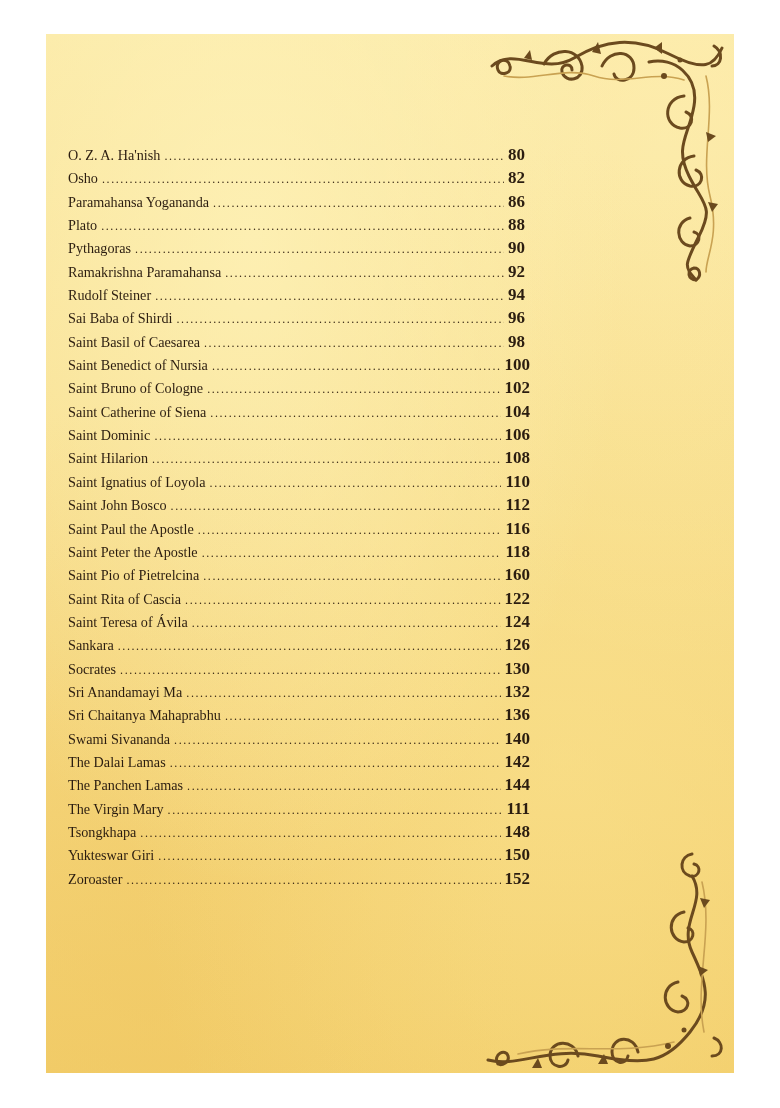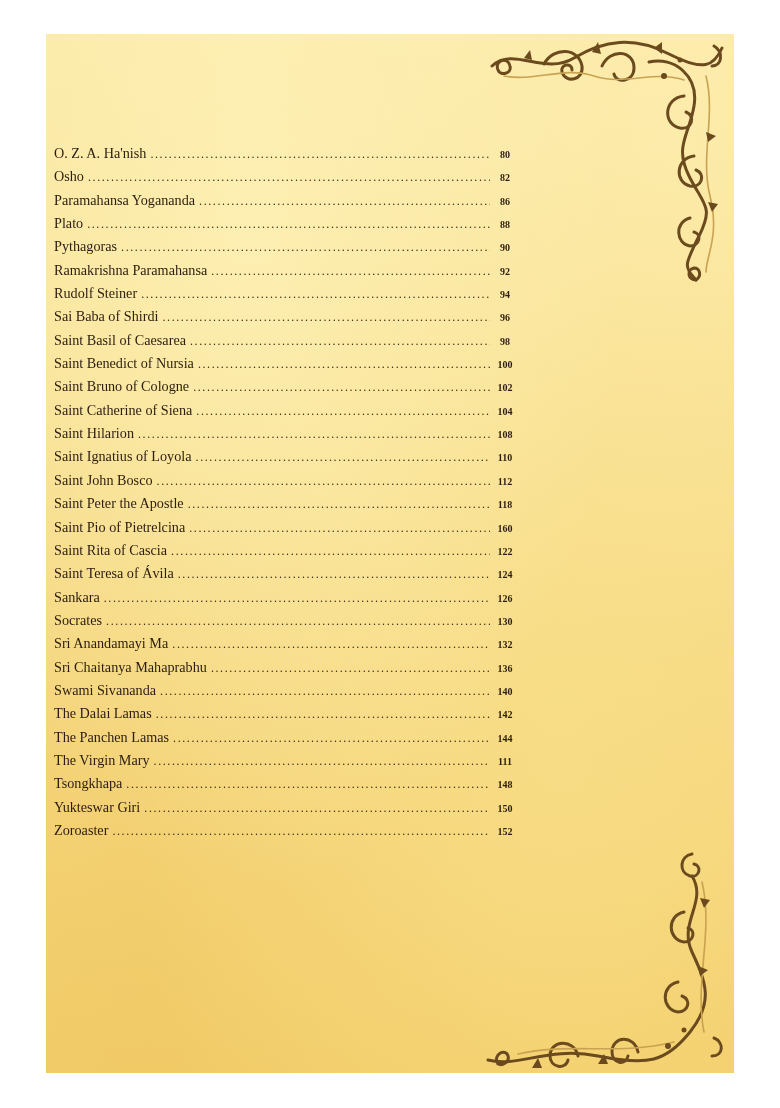--- a/index.html
+++ b/index.html
@@ -42,23 +42,23 @@
       letter-spacing: 1.6px;
       font-size: 12px;
     }
     .toc-leader::before {
       content: "................................................................................................................................................................................";
     }
     .toc-page {
       flex: 0 0 auto;
       padding-left: 4px;
       min-width: 22px;
-      text-align: center;
+      text-align: left;
       font-weight: bold;
-      font-size: 10px;
+      font-size: 17px;
       font-variant: small-caps;
       color: #2b1d10;
     }
     .ornament { position: absolute; }
     .ornament-top { left: 484px; top: 36px; width: 248px; height: 250px; }
     .ornament-bottom { left: 478px; top: 842px; width: 252px; height: 232px; }
   </style>
 </head>
 <body>
 
@@ -110,21 +110,21 @@
     <g fill="#6b4a1e">
       <path d="M222 56 l10 2 l-6 8 z"></path>
       <path d="M220 124 l10 4 l-8 6 z"></path>
       <path d="M120 222 l6 -10 l4 10 z"></path>
       <path d="M54 226 l6 -10 l4 10 z"></path>
       <circle cx="190" cy="204" r="3"></circle>
       <circle cx="206" cy="188" r="2.5"></circle>
     </g>
   </svg>
 
-  <div class="toc" style="left:8px; top:111px;">
+  <div class="toc" style="left:22px; top:111px;">
     <div class="toc-row">
         <span class="toc-title">O. Z. A. Ha'nish</span>
         <span class="toc-leader"></span>
         <span class="toc-page">80</span>
       </div>
     <div class="toc-row">
         <span class="toc-title">Osho</span>
         <span class="toc-leader"></span>
         <span class="toc-page">82</span>
       </div>
@@ -172,33 +172,43 @@
         <span class="toc-title">Saint Bruno of Cologne</span>
         <span class="toc-leader"></span>
         <span class="toc-page">102</span>
       </div>
     <div class="toc-row">
         <span class="toc-title">Saint Catherine of Siena</span>
         <span class="toc-leader"></span>
         <span class="toc-page">104</span>
       </div>
     <div class="toc-row">
+        <span class="toc-title">Saint Dominic</span>
+        <span class="toc-leader"></span>
+        <span class="toc-page">106</span>
+      </div>
+    <div class="toc-row">
         <span class="toc-title">Saint Hilarion</span>
         <span class="toc-leader"></span>
         <span class="toc-page">108</span>
       </div>
     <div class="toc-row">
         <span class="toc-title">Saint Ignatius of Loyola</span>
         <span class="toc-leader"></span>
         <span class="toc-page">110</span>
       </div>
     <div class="toc-row">
         <span class="toc-title">Saint John Bosco</span>
         <span class="toc-leader"></span>
         <span class="toc-page">112</span>
+      </div>
+    <div class="toc-row">
+        <span class="toc-title">Saint Paul the Apostle</span>
+        <span class="toc-leader"></span>
+        <span class="toc-page">116</span>
       </div>
     <div class="toc-row">
         <span class="toc-title">Saint Peter the Apostle</span>
         <span class="toc-leader"></span>
         <span class="toc-page">118</span>
       </div>
     <div class="toc-row">
         <span class="toc-title">Saint Pio of Pietrelcina</span>
         <span class="toc-leader"></span>
         <span class="toc-page">160</span>

